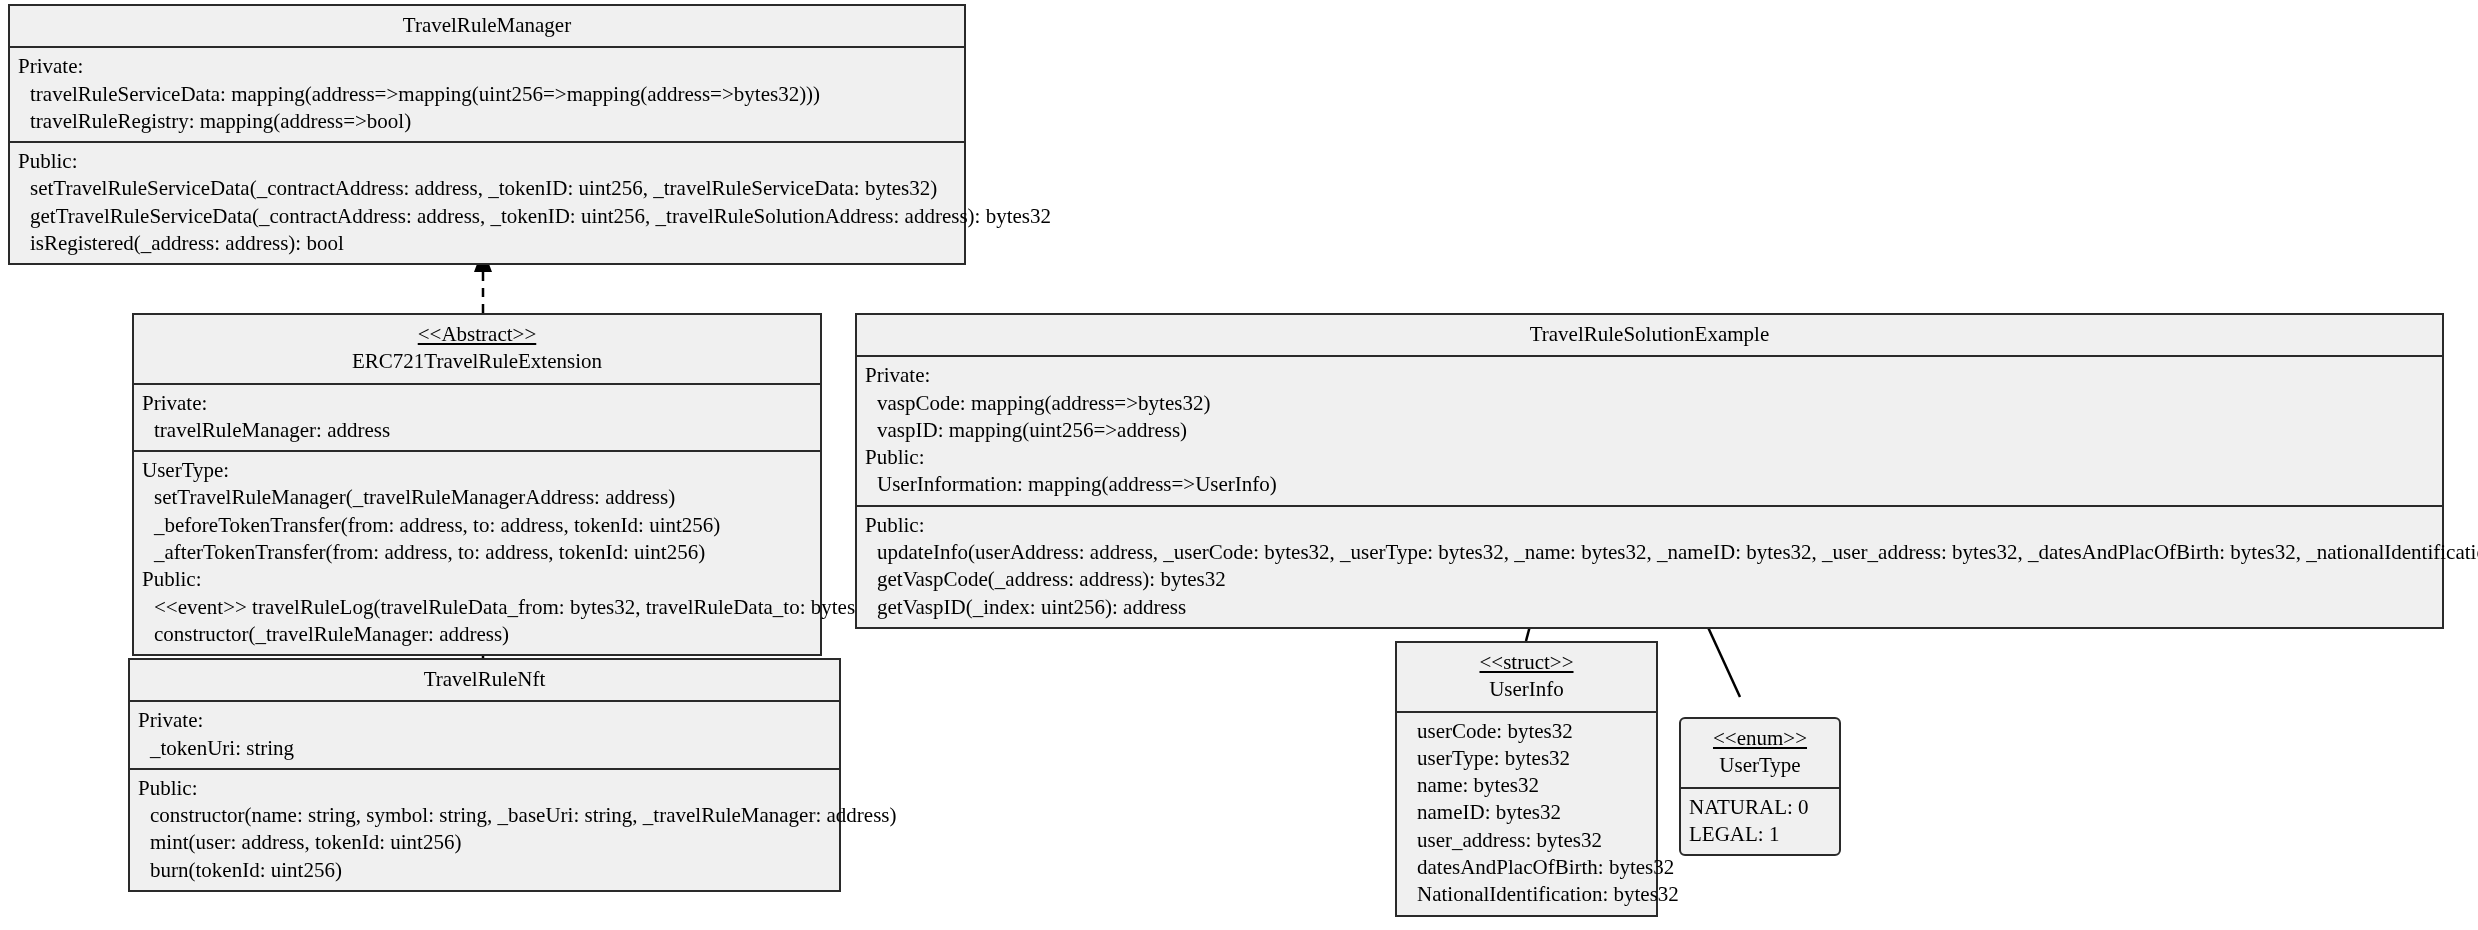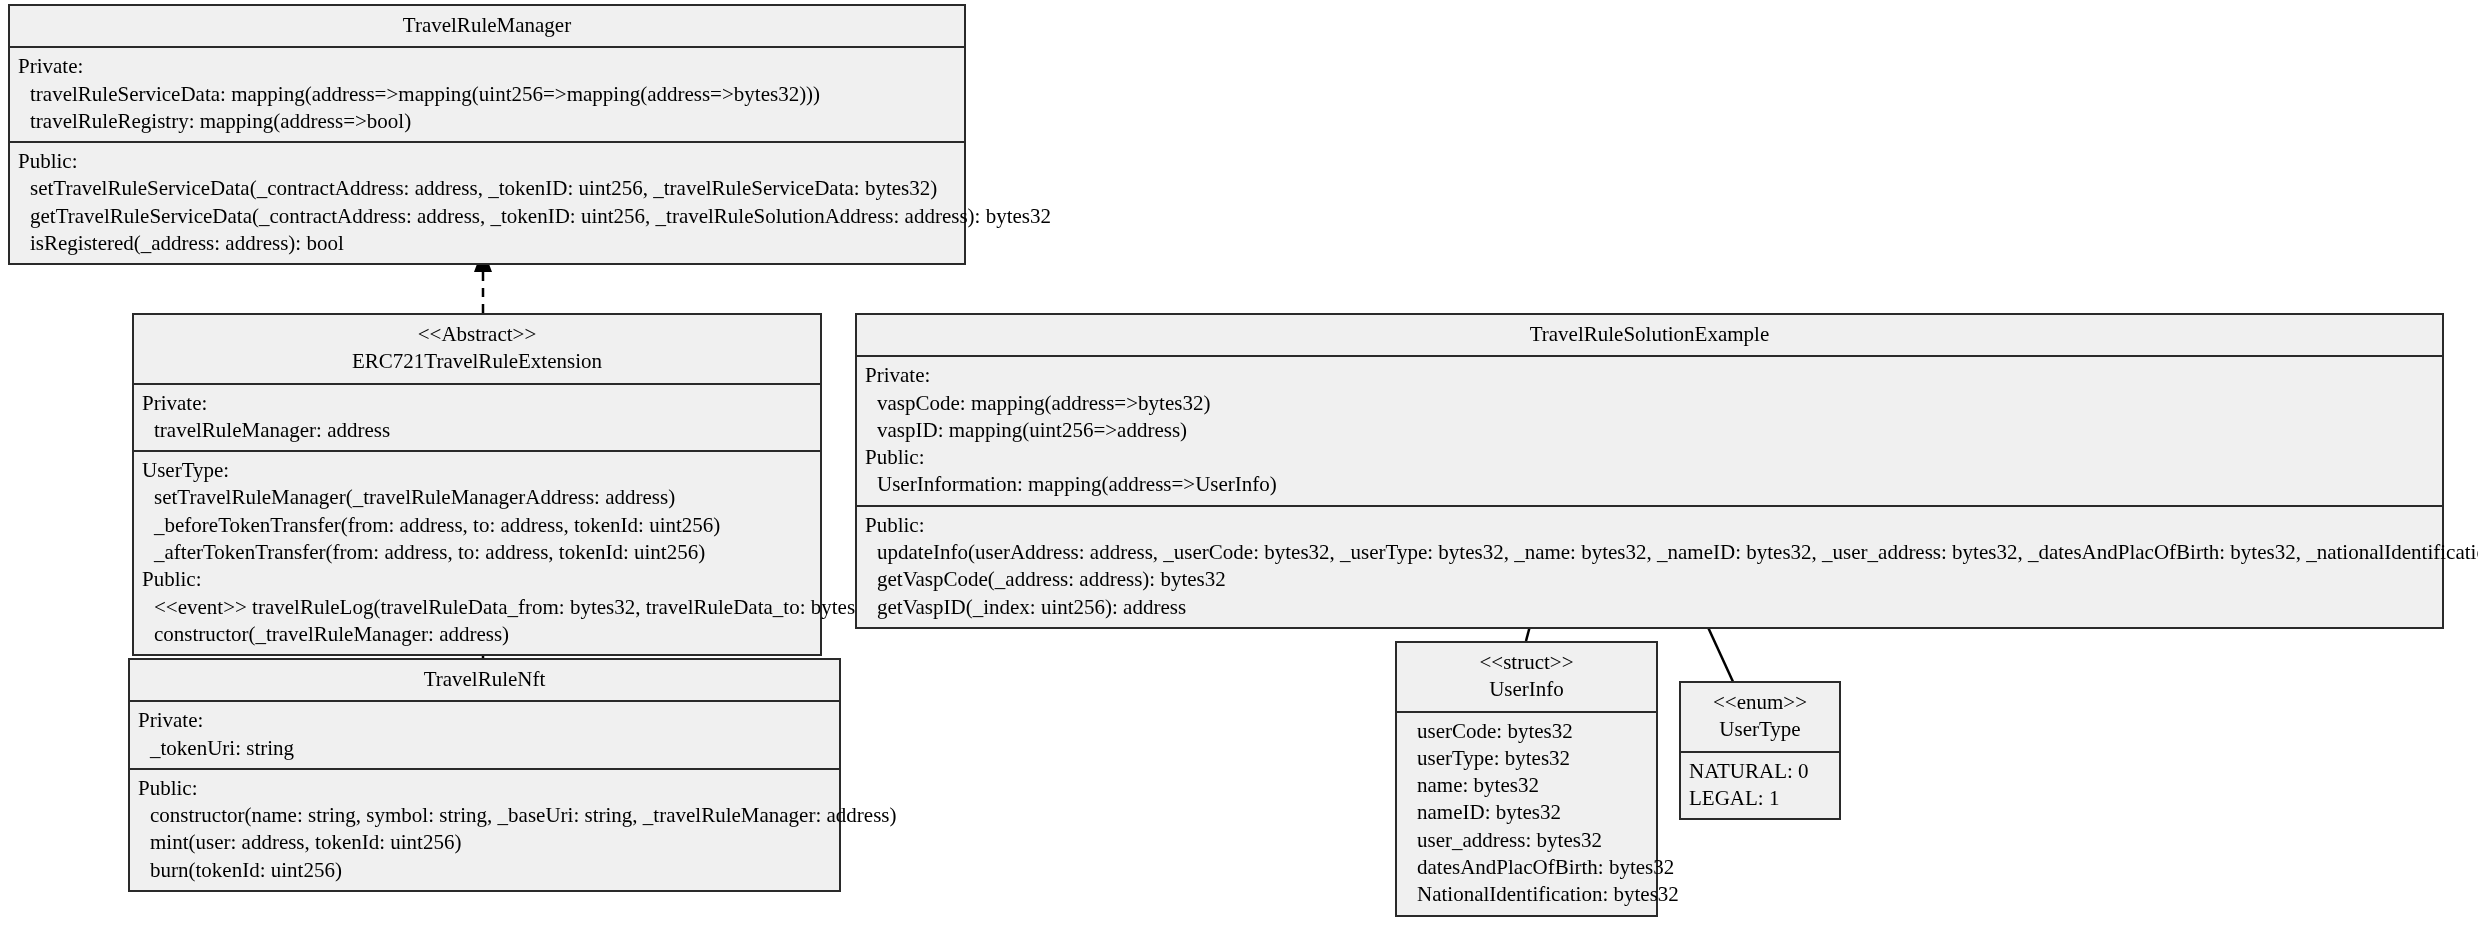--- a/index.html
+++ b/index.html
@@ -33,20 +33,21 @@
   }
   .uml-header {
     text-align: center;
     padding: 6px 10px 7px 10px;
     border-bottom: 2px solid #2a2a2a;
     box-sizing: border-box;
     white-space: nowrap;
   }
   .uml-header .stereo {
     display: block;
+    text-decoration: underline;
   }
   .uml-header .cname {
     display: block;
   }
   .uml-section {
     padding: 5px 8px 6px 8px;
     border-bottom: 2px solid #2a2a2a;
     box-sizing: border-box;
   }
   .uml-section:last-child {
@@ -85,22 +86,23 @@
     top: 658px;
     width: 713px;
   }
   #class-userinfo {
     left: 1395px;
     top: 641px;
     width: 263px;
   }
   #class-usertype {
     left: 1679px;
-    top: 681px;
+    top: 717px;
     width: 162px;
+    border-radius: 6px;
   }
 
   
   #connectors {
     position: absolute;
     left: 0;
     top: 0;
     width: 2478px;
     height: 930px;
     pointer-events: none;

